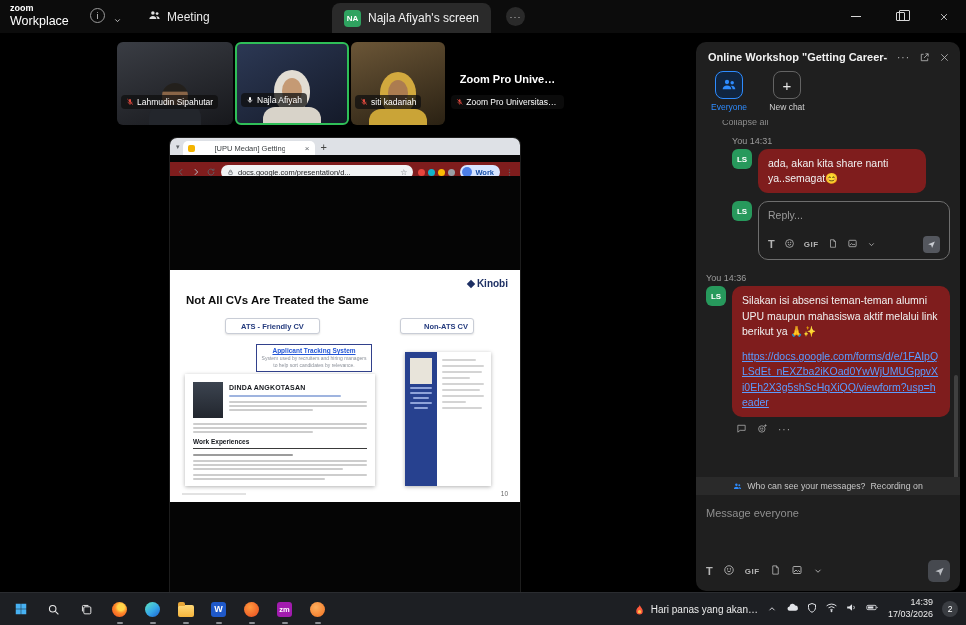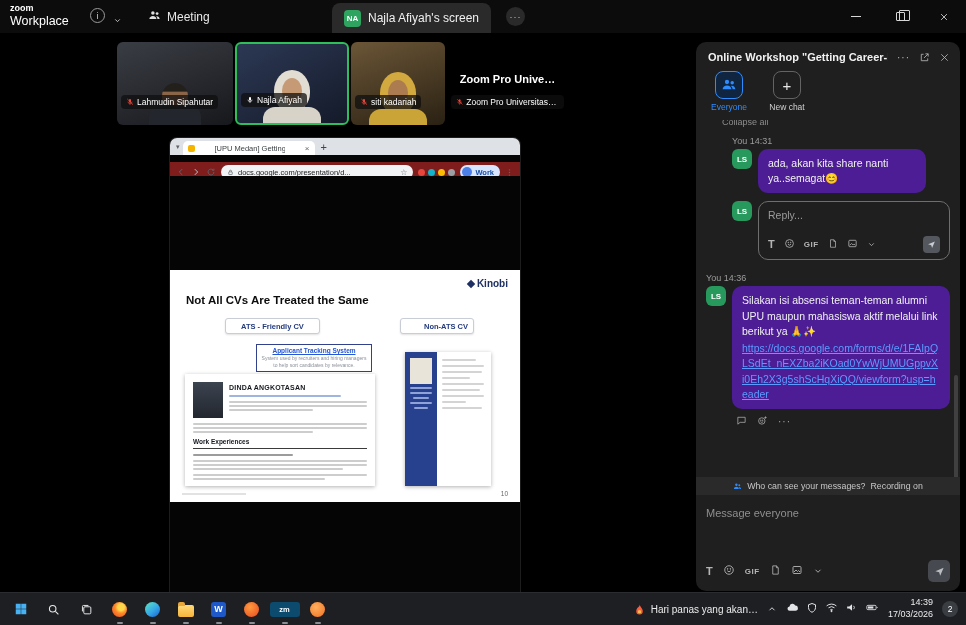--- a/index.html
+++ b/index.html
@@ -116,24 +116,24 @@
   .c-tab.plain .box { border:1.5px solid #636363; color:#e8e8e8; font-size:15px; }
   .c-tab .tl { font-size:8.5px; color:#cfcfcf; white-space:nowrap; }
   .c-list { flex:1; overflow:hidden; position:relative; padding:0 10px; }
   .c-collapse { color:#8c8c8c; font-size:9px; margin:-3px 0 0 16px; }
   .c-meta { color:#9c9c9c; font-size:9px; margin:9px 0 3px 26px; }
   .c-meta.left { margin-left:0; margin-top:13px; }
   .c-row { display:flex; gap:6px; }
   .c-row.indent { margin-left:26px; }
   .avat { width:20px; height:20px; border-radius:6px; background:#27995c; color:#fff; font-size:8px; font-weight:bold;
           display:flex; align-items:center; justify-content:center; flex:0 0 auto; }
-  .bub { background:#4c1d95; border-radius:10px; padding:7px 10px; color:#f1f1f1; font-size:10.5px; line-height:1.45; }
+  .bub { background:#7f1d1d; border-radius:10px; padding:7px 10px; color:#f1f1f1; font-size:10.5px; line-height:1.45; }
   .bub1 { max-width:168px; }
   .bub2 { flex:1; min-width:0; }
-  .lnk { color:#5b9bff; text-decoration:underline; word-break:break-all; display:block; margin-top:2px; }
+  .lnk { color:#5b9bff; text-decoration:underline; word-break:break-all; display:block; margin-top:10px; }
   .reply { display:flex; gap:6px; margin:8px 0 0 26px; }
   .rbox { flex:1; border:1px solid #6e6e6e; border-radius:10px; padding:7px 9px 6px; min-width:0; }
   .rph { color:#9a9a9a; font-size:10.5px; }
   .ricons { display:flex; align-items:center; gap:9px; margin-top:14px; color:#b5b5b5; }
   .ric-T { font-weight:bold; font-size:11px; }
   .ric-gif { font-size:8px; font-weight:bold; letter-spacing:.5px; }
   .rsend { margin-left:auto; width:17px; height:17px; border-radius:4px; background:#54575e; display:flex; align-items:center; justify-content:center; color:#c9ccd2; }
   .reacts { display:flex; gap:10px; margin:6px 0 0 30px; color:#a5a5a5; align-items:center; font-size:10px; letter-spacing:1px; }
   .c-status { background:#2a2a2a; padding:4px 6px; display:flex; align-items:center; justify-content:center; gap:5px;
               font-size:8.8px; color:#c7c7c7; white-space:nowrap; }
@@ -151,21 +151,21 @@
   .tk { width:33px; height:33px; display:flex; align-items:center; justify-content:center; position:relative; }
   .tk.run::after { content:""; position:absolute; bottom:2px; left:50%; transform:translateX(-50%); width:6px; height:2px; border-radius:1px; background:#8a8d92; }
   .ic-circle { width:15px; height:15px; border-radius:50%; }
   .ff   { background:radial-gradient(circle at 60% 35%, #ffd54a 0 25%, #ff8a2a 45%, #e8431f 100%); }
   .edge { background:linear-gradient(140deg,#5ee6c0,#35a7e8 55%,#1b5fd0); }
   .brave{ background:radial-gradient(circle at 40% 35%, #ff9a3e, #e8481f); }
   .fdm  { background:radial-gradient(circle at 40% 35%, #ffb05e, #f07020); }
   .folderic { position:relative; width:16px; height:12px; background:linear-gradient(#ffd978,#f5b43c); border-radius:2px; margin-top:3px; }
   .folderic::before { content:""; position:absolute; top:-3px; left:0; width:7px; height:4px; background:#e8a738; border-radius:2px 2px 0 0; }
   .wordic { width:15px; height:15px; border-radius:3px; background:#1f59c9; color:#fff; font-size:9px; font-weight:bold; display:flex; align-items:center; justify-content:center; }
-  .zoomic { width:30px; height:15px; border-radius:3px; background:#0c4a6e; color:#fff; font-size:7.5px; font-weight:bold; display:flex; align-items:center; justify-content:center; }
+  .zoomic { width:15px; height:15px; border-radius:3px; background:#a21caf; color:#fff; font-size:7.5px; font-weight:bold; display:flex; align-items:center; justify-content:center; }
   .tk-right { margin-left:auto; display:flex; align-items:center; gap:9px; margin-right:8px; }
   .news { display:flex; align-items:center; gap:5px; color:#ececec; font-size:10px; white-space:nowrap; }
   .tray { display:flex; align-items:center; gap:7px; color:#e2e4e8; }
   .clock { text-align:right; color:#ececec; font-size:9px; line-height:1.3; white-space:nowrap; }
   .nbadge { width:16px; height:16px; border-radius:50%; background:#3a3d42; color:#fff; font-size:8.5px; display:flex; align-items:center; justify-content:center; }
 </style>
 </head>
 <body>
 
 <div class="screen">

